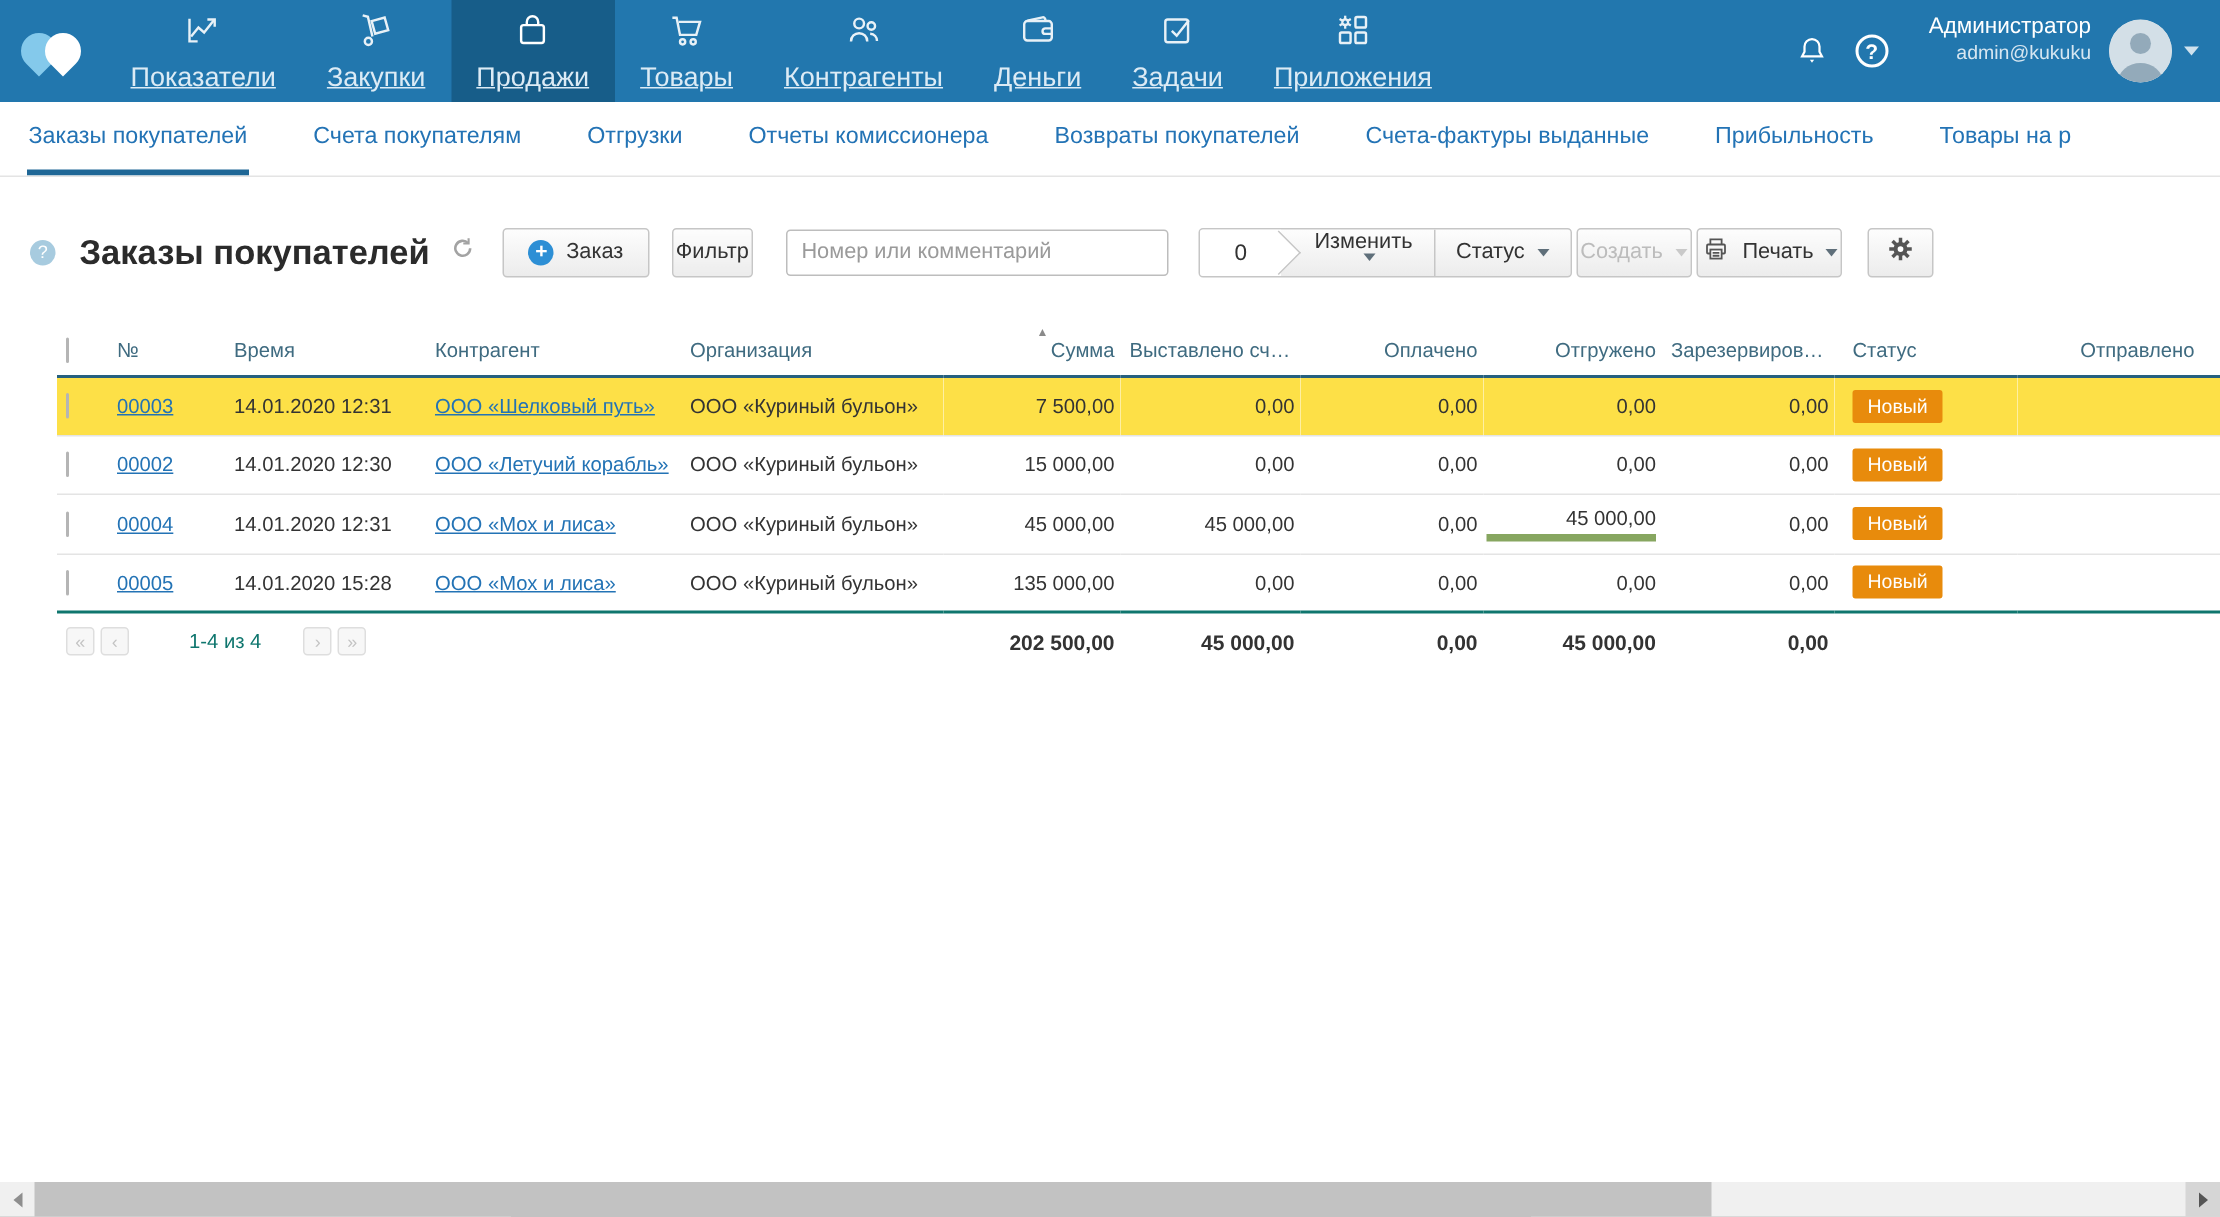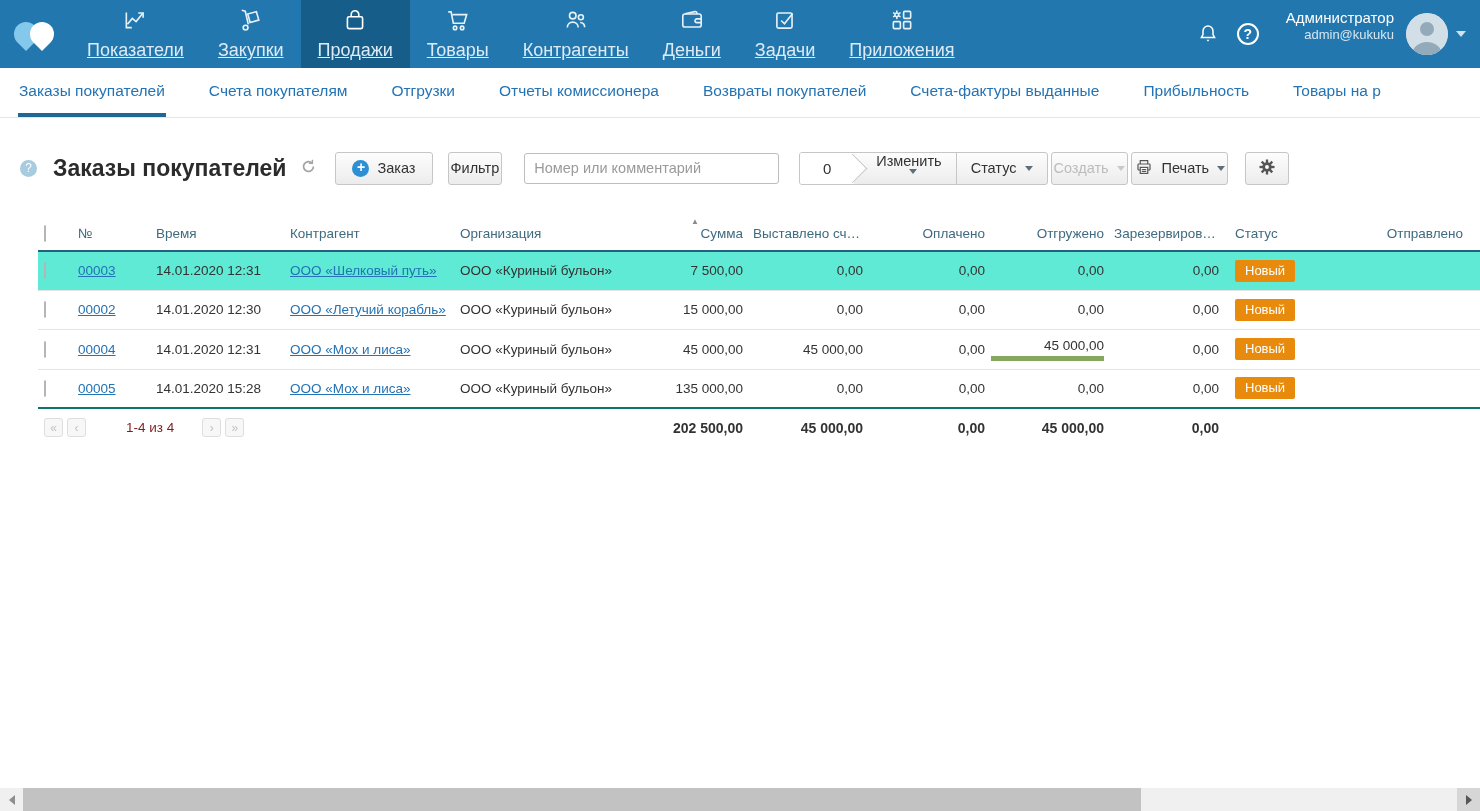--- a/index.html
+++ b/index.html
@@ -73,37 +73,37 @@
 
   
   .grid-wrap { margin:28px 0 0 38px; }
   table { border-collapse:collapse; table-layout:fixed; width:1442px; }
   th { font-size:13.5px; font-weight:normal; color:#3f6b80; text-align:left; padding:10px 4px 9px 6px;
     white-space:nowrap; overflow:hidden; text-overflow:ellipsis; }
   thead tr { border-bottom:2px solid #26607f; }
   td { font-size:13.5px; height:39px; padding:0 4px 0 6px; white-space:nowrap; overflow:hidden; }
   tbody tr { border-bottom:1px solid #e4e4e4; }
   tbody tr:last-child { border-bottom:2px solid #0f766e; }
-  tbody tr.highlight { background:#5eead4; }
+  tbody tr.highlight { background:#fde047; }
   .num, th.num { text-align:right; }
   .checkbox { width:15px; height:15px; border:1px solid #b5b5b5; border-radius:3px;
     background:linear-gradient(#f7f7f7,#e3e3e3); cursor:pointer; }
   a.cell-link { color:#2373b5; text-decoration:underline; cursor:pointer; }
   .status-badge { display:inline-block; background:#e88b0c; color:#fff; font-size:13px;
     padding:3px 10px 4px; border-radius:2px; }
   .sum-cell { position:relative; }
   .sort-arrow { position:absolute; top:1px; left:62px; font-size:8px; color:#8a8a8a; }
   .shipped-wrap { display:flex; flex-direction:column; align-items:flex-end; justify-content:center; height:39px; }
   .progress-bar { width:113px; height:5px; background:#87a660; margin-top:3px; }
   tfoot td { height:38px; font-weight:bold; font-size:14px; vertical-align:middle; }
   .pager { display:flex; align-items:center; font-weight:normal; }
   .pg-btn { width:19px; height:19px; border:1px solid #dedede; border-radius:3px; background:#f7f7f7;
     color:#c3c3c3; font-size:12px; display:flex; align-items:center; justify-content:center;
     margin-right:4px; cursor:default; }
-  .pg-label { font-size:13.5px; color:#7f1d1d; margin:0 28px 0 36px; font-weight:normal; }
+  .pg-label { font-size:13.5px; color:#0f766e; margin:0 28px 0 36px; font-weight:normal; }
 
   
   .hscroll { position:fixed; left:0; bottom:0; width:1480px; height:23px; background:#f0f0f0; display:flex; }
   .hs-arrow { width:23px; height:23px; display:flex; align-items:center; justify-content:center; cursor:pointer; }
   .hs-arrow.right { margin-left:auto; background:#d6d6d6; }
   .tri-left { width:0; height:0; border-top:5px solid transparent; border-bottom:5px solid transparent;
     border-right:6px solid #8e8e8e; }
   .tri-right { width:0; height:0; border-top:5px solid transparent; border-bottom:5px solid transparent;
     border-left:6px solid #555; }
   .hs-thumb { width:1118px; height:23px; background:#c2c2c2; cursor:pointer; }

